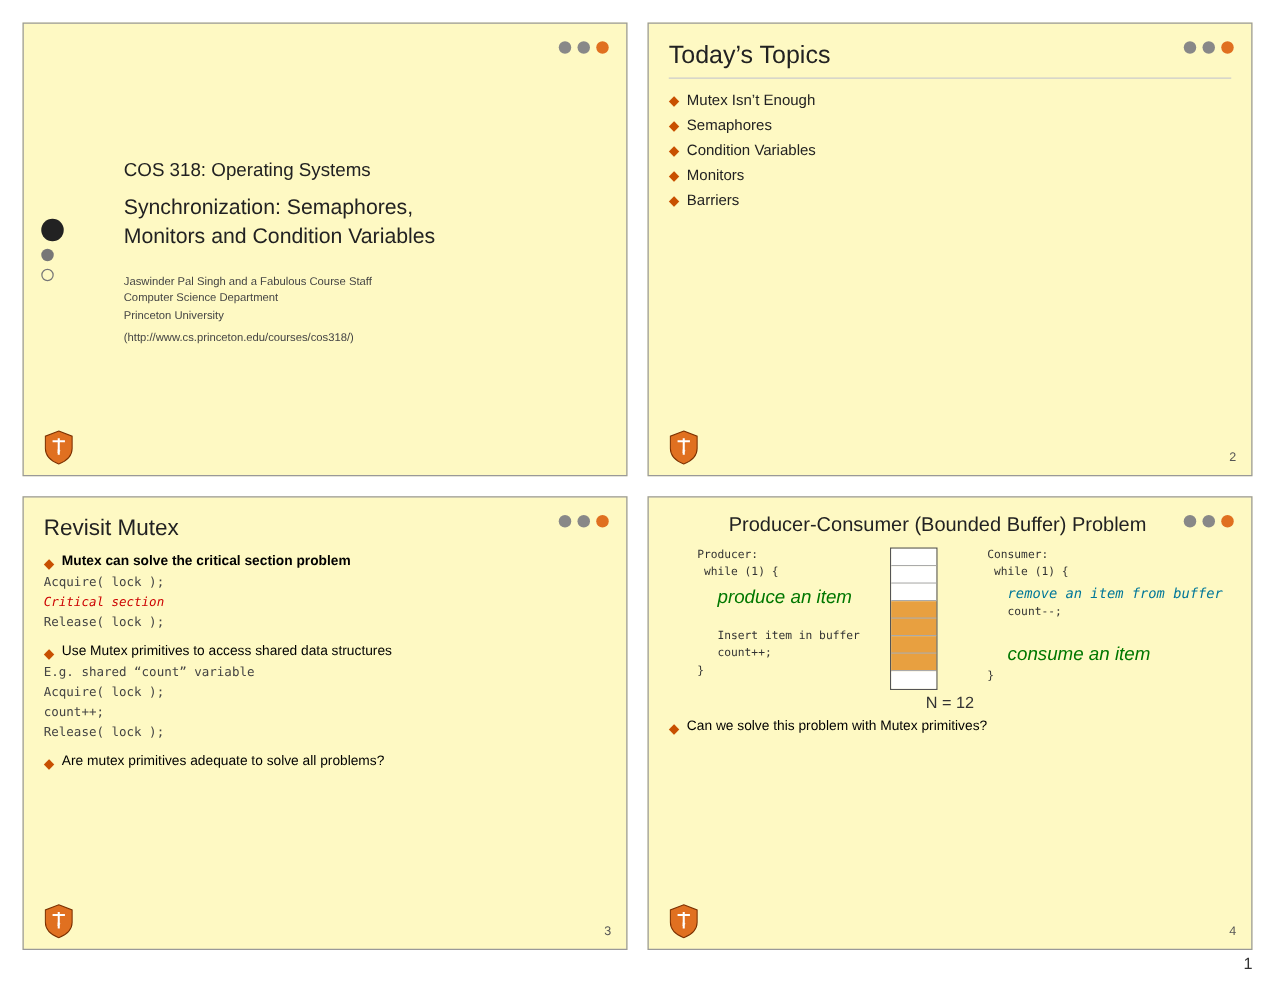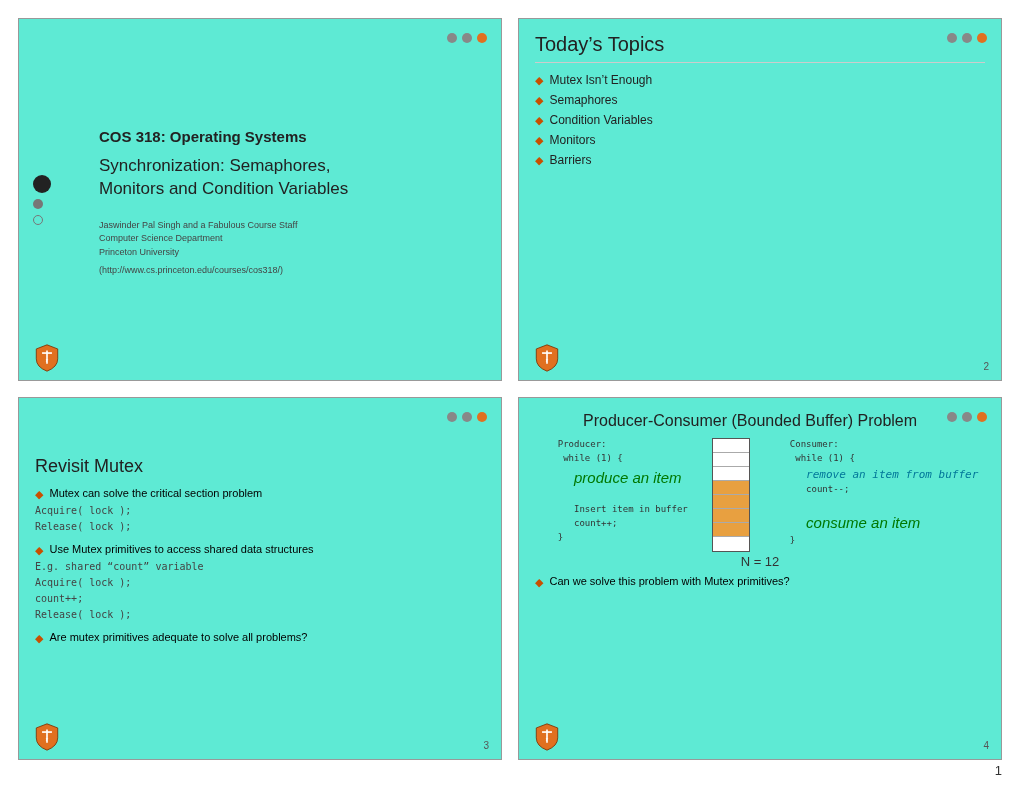--- a/index.html
+++ b/index.html
@@ -26,21 +26,21 @@
       grid-template-rows: 1fr 1fr;
       gap: 0;
       width: 1020px;
       height: 788px;
       padding: 18px 18px 28px 18px;
       gap: 16px;
     }
 
     .slide {
       border: 1px solid #999;
-      background: #5eead4;
+      background: #fef9c3;
       position: relative;
       overflow: hidden;
       padding: 14px 16px 10px 16px;
     }
 
     
     .slide-1 {
       display: flex;
       flex-direction: column;
       justify-content: center;
@@ -83,21 +83,21 @@
     .dot-outline {
       width: 10px;
       height: 10px;
       border-radius: 50%;
       border: 1.5px solid #777;
       background: transparent;
     }
 
     .slide-title-main {
       font-size: 15px;
-      font-weight: bold;
+      font-weight: normal;
       color: #222;
       margin-bottom: 10px;
     }
 
     .slide-subtitle {
       font-size: 17px;
       font-weight: normal;
       color: #222;
       line-height: 1.35;
       margin-bottom: 18px;
@@ -176,21 +176,20 @@
       font-size: 10px;
       color: #555;
     }
 
     
     .slide-3 .slide-heading {
       font-size: 18px;
       font-weight: normal;
       color: #222;
       margin-bottom: 10px;
-      margin-top: 44px;
     }
 
     .slide-3 .nav-dots-top {
       position: absolute;
       top: 14px;
       right: 14px;
       display: flex;
       gap: 5px;
     }
 
@@ -366,23 +365,24 @@
     <div class="nav-dots-top">
       <div style="width:10px;height:10px;border-radius:50%;background:#888;"></div>
       <div style="width:10px;height:10px;border-radius:50%;background:#888;"></div>
       <div style="width:10px;height:10px;border-radius:50%;background:#e07020;"></div>
     </div>
     <div class="slide-heading">Revisit Mutex</div>
 
     <div class="bullet-section">
       <div style="display:flex;align-items:flex-start;gap:6px;margin-bottom:2px;">
         <span class="bullet-diamond">◆</span>
-        <span style="font-size:11px;">Mutex can solve the critical section problem</span>
+        <span style="font-size:11px;font-weight:bold;">Mutex can solve the critical section problem</span>
       </div>
       <div class="code-line">Acquire( lock );</div>
+      <div class="code-line"><span class="code-red">Critical section</span></div>
       <div class="code-line">Release( lock );</div>
     </div>
 
     <div class="bullet-section">
       <div style="display:flex;align-items:flex-start;gap:6px;margin-bottom:2px;margin-top:6px;">
         <span class="bullet-diamond">◆</span>
         <span style="font-size:11px;">Use Mutex primitives to access shared data structures</span>
       </div>
       <div class="code-line">E.g. shared “count” variable</div>
       <div class="code-line">Acquire( lock );</div>

